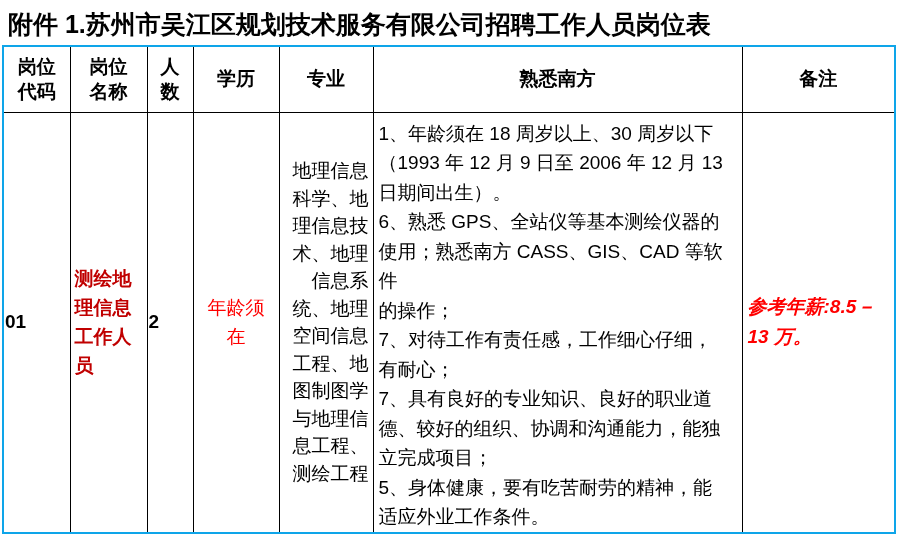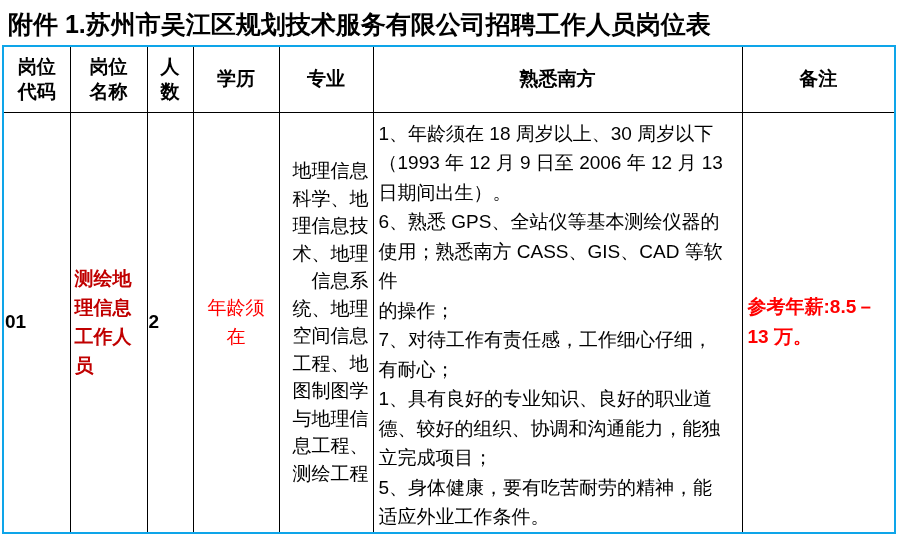--- a/index.html
+++ b/index.html
@@ -79,20 +79,21 @@
     white-space: pre-line;
     margin: 0;
   }
   td.c-remark {
     vertical-align: middle;
     text-align: left;
     padding: 0 6px 0 5px;
     color: var(--remark-color, #FF0000);
     font-weight: bold;
     line-height: 30px;
+    font-style: italic;
   }
 </style>
 </head>
 <body>
 
 <div class="page">
 
   <div class="doc-title">附件 1.苏州市吴江区规划技术服务有限公司招聘工作人员岗位表</div>
 
   <table class="job-table">
@@ -128,21 +129,21 @@
         <td class="c-major">地理信息科学、地理信息技术、地理信息系统、地理空间信息工程、地图制图学与地理信息工程、测绘工程</td>
         <td class="c-req">
           <div class="req-item">1、年龄须在 18 周岁以上、30 周岁以下
 （1993 年 12 月 9 日至 2006 年 12 月 13
 日期间出生）。</div>
           <div class="req-item">6、熟悉 GPS、全站仪等基本测绘仪器的
 使用；熟悉南方 CASS、GIS、CAD 等软件
 的操作；</div>
           <div class="req-item">7、对待工作有责任感，工作细心仔细，
 有耐心；</div>
-          <div class="req-item">1、具有良好的专业知识、良好的职业道
+          <div class="req-item">7、具有良好的专业知识、良好的职业道
 德、较好的组织、协调和沟通能力，能独
 立完成项目；</div>
           <div class="req-item">5、身体健康，要有吃苦耐劳的精神，能
 适应外业工作条件。</div>
         </td>
         <td class="c-remark">参考年薪:8.5－13 万。</td>
       </tr>
     </tbody>
   </table>
 

